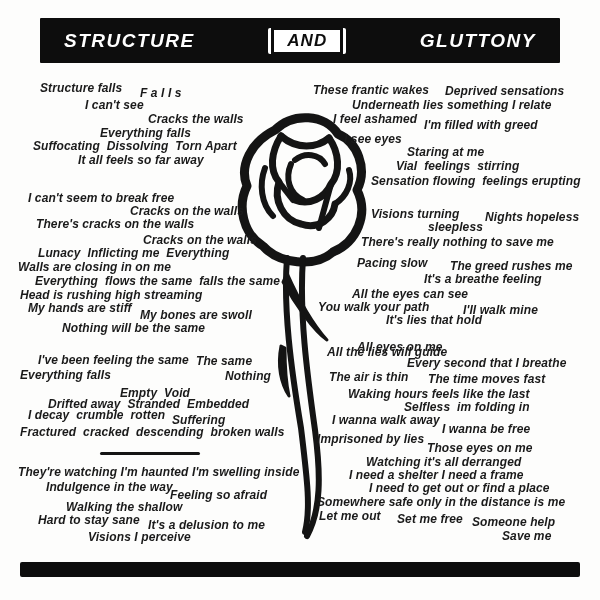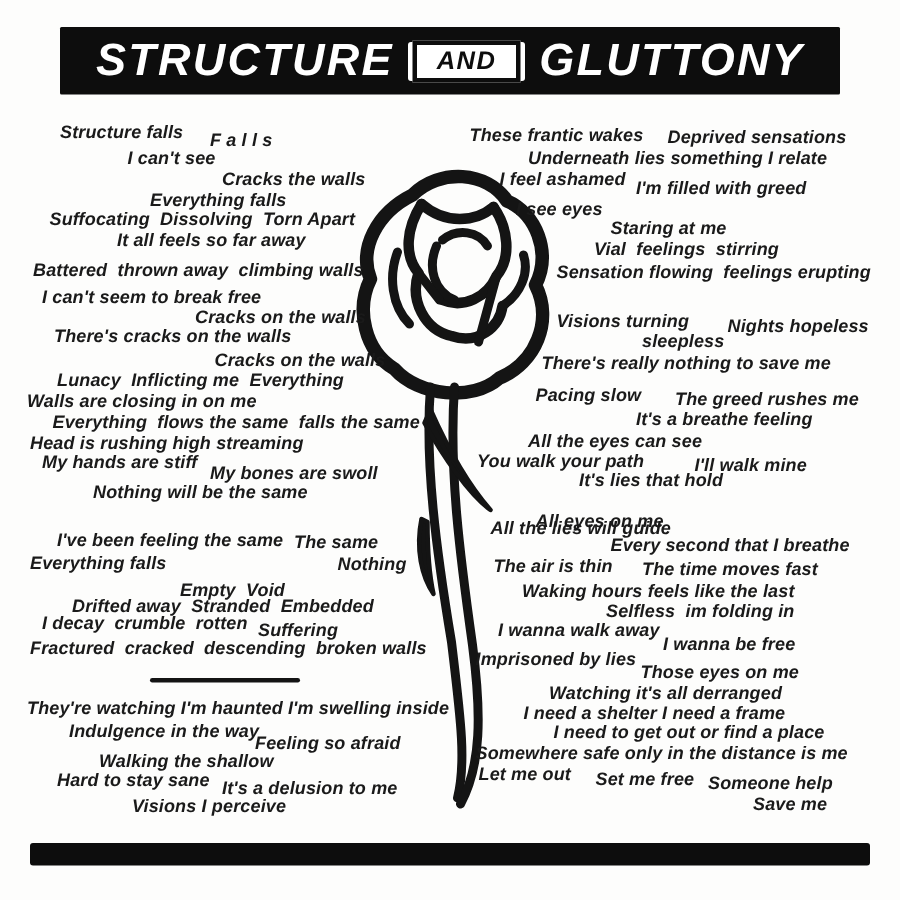--- a/index.html
+++ b/index.html
@@ -20,21 +20,21 @@
     position:absolute;
     left:40px;top:18px;width:520px;height:45px;
     background:#0d0d0d;
     display:flex;align-items:center;justify-content:space-between;
     padding:0 24px;box-sizing:border-box;
     border-radius:1px;
   }
   .title-word{
     color:#ffffff;
     font-weight:700;font-style:italic;
-    font-size:30px;letter-spacing:1.5px;
+    font-size:19px;letter-spacing:1.5px;
     white-space:nowrap;
   }
   .and-box{
     background:#ffffff;
     padding:3px;
     border-radius:2px;
   }
   .and-box-inner{
     border:3px solid #0d0d0d;
     padding:1px 13px 2px 13px;
@@ -100,21 +100,20 @@
   </svg>
 
   <div class="lyric-layer" id="lyrics-left">
       <span class="lyric" style="left: 40px; top: 82px;">Structure falls</span>
       <span class="lyric" style="left: 140px; top: 87px;">F a l l s</span>
       <span class="lyric" style="left: 85px; top: 99px;">I can't see</span>
       <span class="lyric" style="left: 148px; top: 113px;">Cracks the walls</span>
       <span class="lyric" style="left: 100px; top: 127px;">Everything falls</span>
       <span class="lyric" style="left: 33px; top: 140px;">Suffocating  Dissolving  Torn Apart</span>
       <span class="lyric" style="left: 78px; top: 154px;">It all feels so far away</span>
-      <span class="lyric" style="left: 22px; top: 174px;">Battered  thrown away  climbing walls</span>
       <span class="lyric" style="left: 28px; top: 192px;">I can't seem to break free</span>
       <span class="lyric" style="left: 130px; top: 205px;">Cracks on the walls</span>
       <span class="lyric" style="left: 36px; top: 218px;">There's cracks on the walls</span>
       <span class="lyric" style="left: 143px; top: 234px;">Cracks on the walls</span>
       <span class="lyric" style="left: 38px; top: 247px;">Lunacy  Inflicting me  Everything</span>
       <span class="lyric" style="left: 18px; top: 261px;">Walls are closing in on me</span>
       <span class="lyric" style="left: 35px; top: 275px;">Everything  flows the same  falls the same</span>
       <span class="lyric" style="left: 20px; top: 289px;">Head is rushing high streaming</span>
       <span class="lyric" style="left: 28px; top: 302px;">My hands are stiff</span>
       <span class="lyric" style="left: 140px; top: 309px;">My bones are swoll</span>

